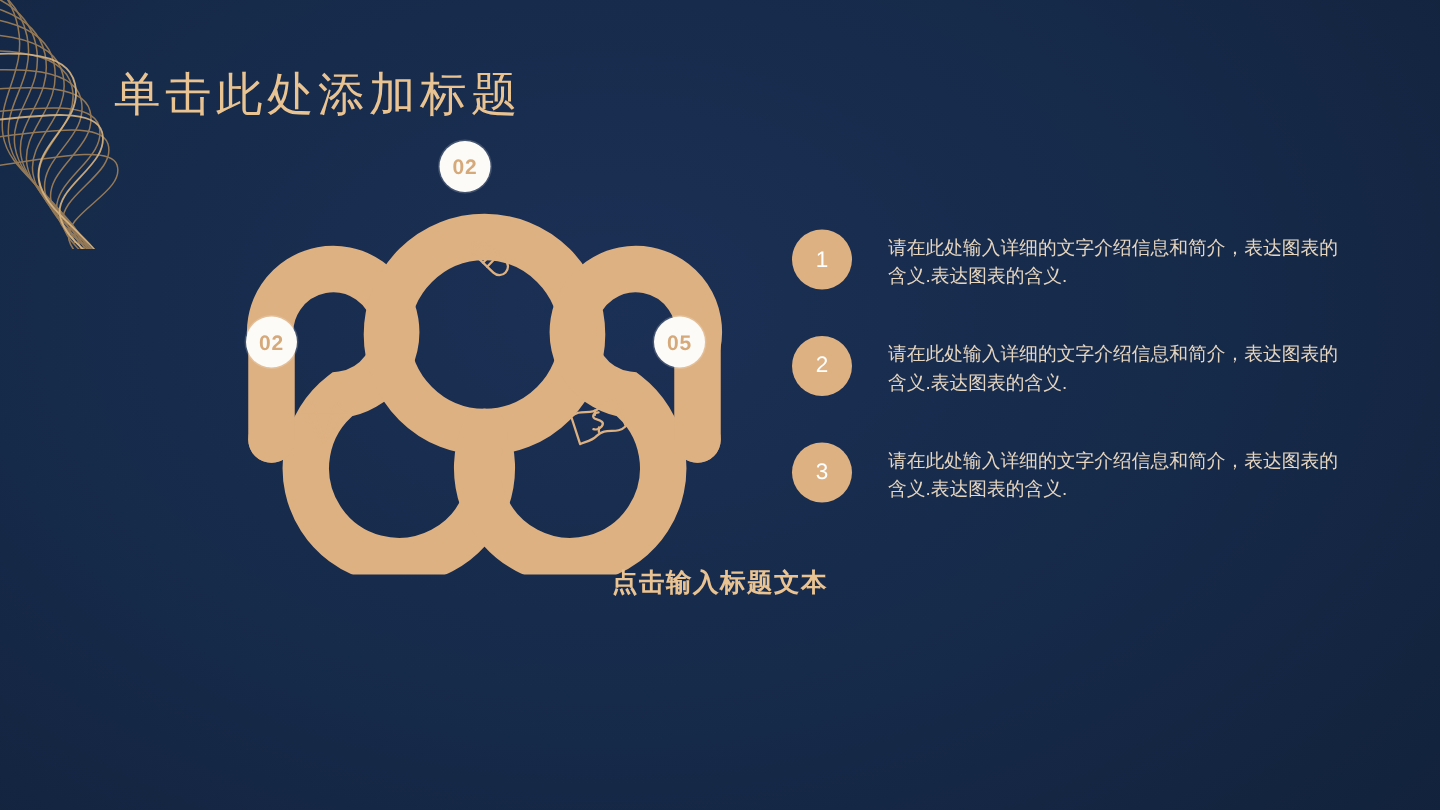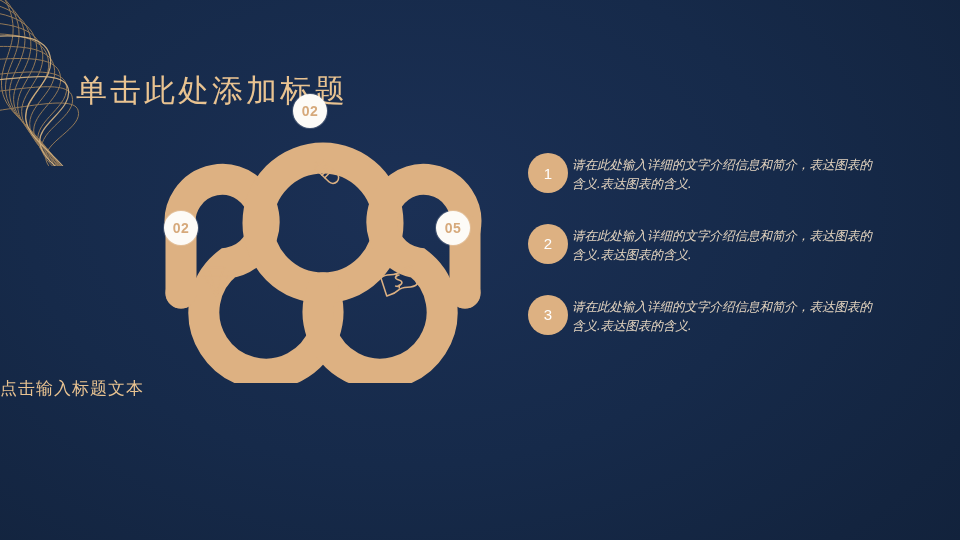--- a/index.html
+++ b/index.html
@@ -32,21 +32,20 @@
   
   .slide-title {
     position: absolute;
     left: 76px;
     top: 42px;
     font-size: 31px;
     letter-spacing: 3px;
     color: #e9c391;
     font-weight: 400;
     white-space: nowrap;
-    margin-top: 28px;
   }
 
   
   .diagram {
     position: absolute;
     left: 118px;
     top: 78px;
     width: 410px;
     height: 305px;
   }
@@ -98,39 +97,38 @@
     border-radius: 50%;
     background: #ddb182;
     color: #ffffff;
     font-size: 15px;
     display: flex;
     align-items: center;
     justify-content: center;
     margin-top: 1px;
   }
   .bullet-text {
-    margin-left: 4px;
+    margin-left: 24px;
     color: #e6d6c0;
     font-size: 12.5px;
     line-height: 1.55;
     max-width: 310px;
     padding-top: 4px;
-    font-style: italic;
   }
 
   
   .bottom-title {
     position: absolute;
     left: 0;
     right: 0;
     top: 377px;
-    text-align: left;
+    text-align: center;
     color: #e9c391;
     font-size: 17px;
-    font-weight: normal;
+    font-weight: bold;
     letter-spacing: 1px;
   }
   .bottom-para {
     position: absolute;
     left: 160px;
     top: 411px;
     width: 660px;
     color: #e1cfb6;
     font-size: 13.3px;
     line-height: 1.72;

